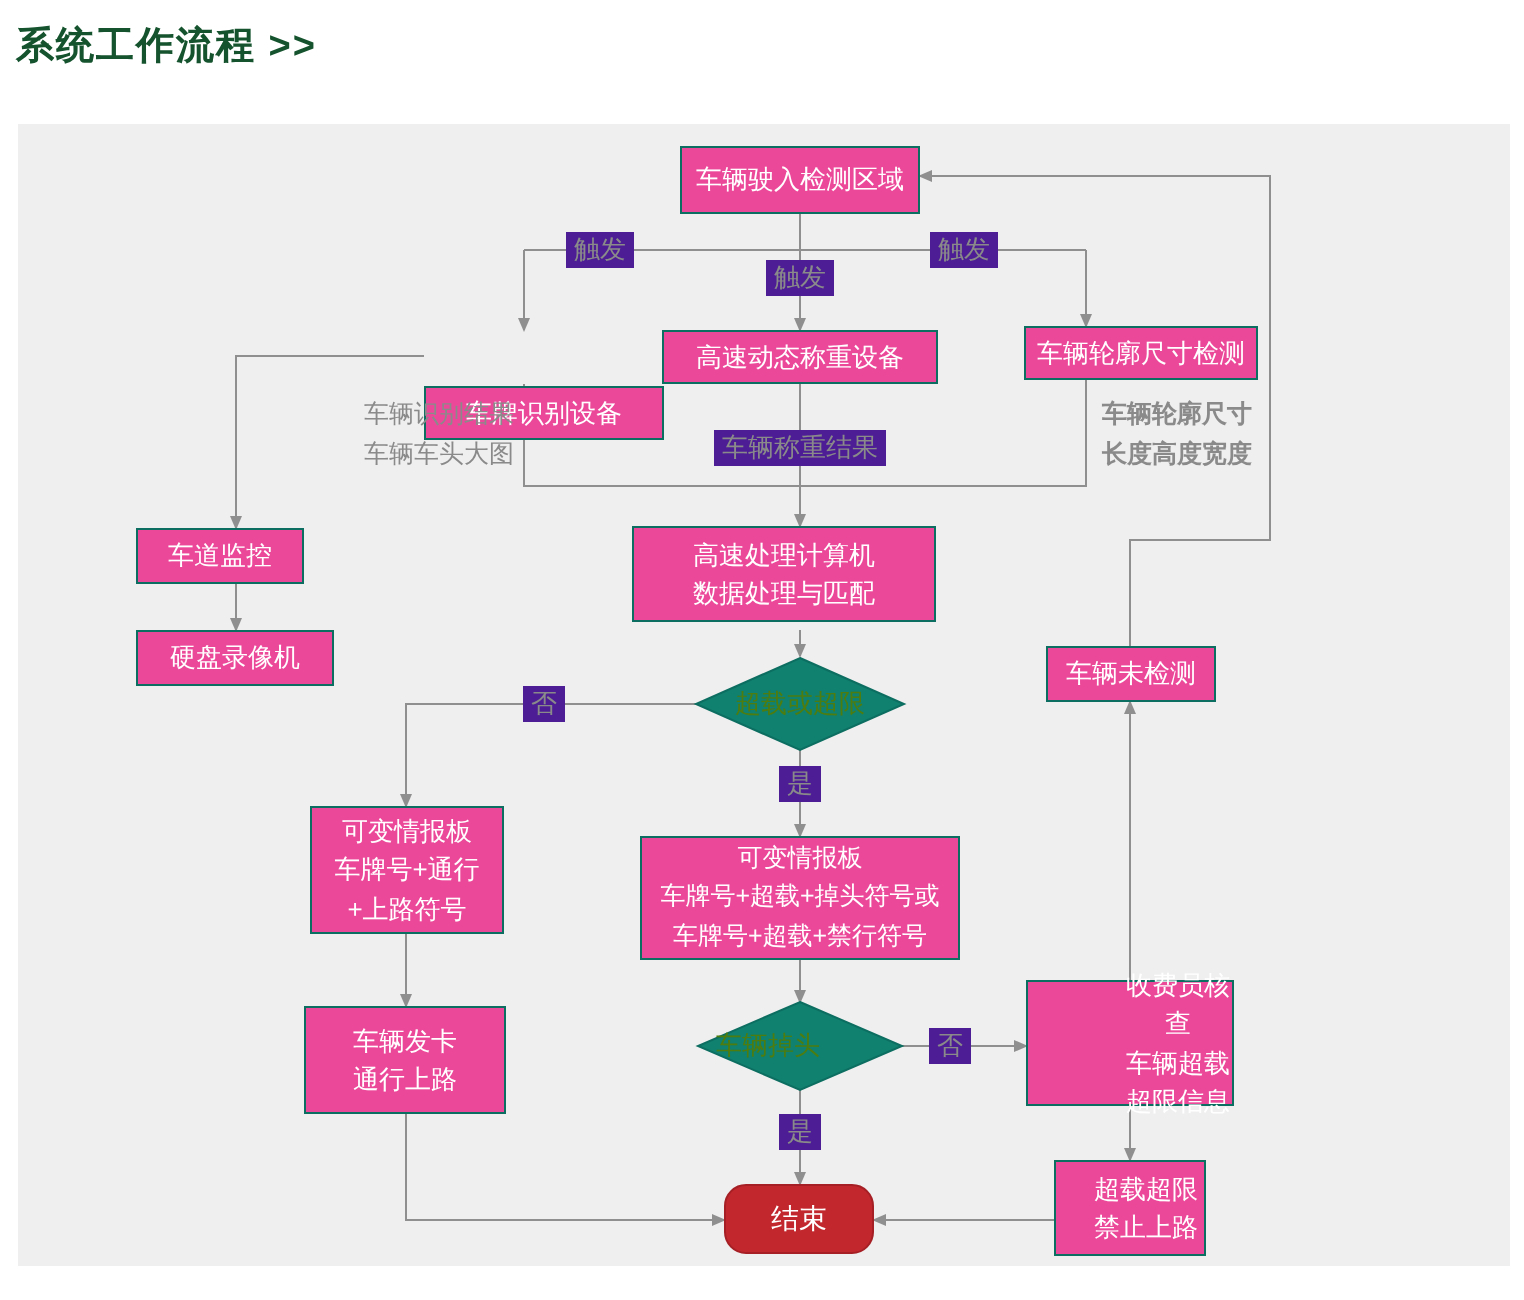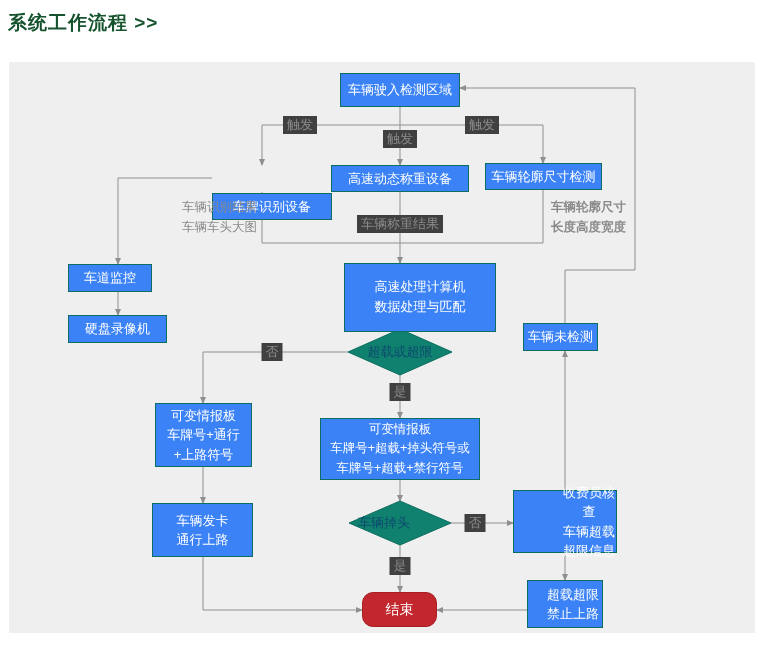--- a/index.html
+++ b/index.html
@@ -3,28 +3,28 @@
 <meta charset="utf-8">
 <style>
   html,body{margin:0;padding:0;background:#ffffff;}
   .page{position:relative;width:762px;height:650px;background:#ffffff;overflow:hidden;
         font-family:"Liberation Sans","DejaVu Sans",sans-serif;}
   .title{position:absolute;left:8px;top:10px;margin:0;font-size:19px;font-weight:bold;
          color:#14532d;letter-spacing:1px;}
   .panel{position:absolute;left:9px;top:62px;width:746px;height:571px;background:#EFEFEF;}
   .wires{position:absolute;left:0;top:0;width:762px;height:650px;pointer-events:none;}
   .node{position:absolute;display:flex;align-items:center;justify-content:center;
-        text-align:center;background:#3b82f6;color:#ffffff;font-size:13px;line-height:1.5;
+        text-align:center;background:#ec4899;color:#ffffff;font-size:13px;line-height:1.5;
         white-space:pre-line;box-sizing:border-box;border:1px solid #0c6e60;}
   .node.small{font-size:12.5px;line-height:1.55;}
   .node.end{background:#C1272D;border-color:#a51f24;font-size:14px;border-radius:11px;}
-  .dlabel{position:absolute;transform:translate(-50%,-50%);color:#0c4a6e;font-size:13px;
+  .dlabel{position:absolute;transform:translate(-50%,-50%);color:#4d7c0f;font-size:13px;
           text-align:left;white-space:nowrap;}
   .elabel{position:absolute;transform:translate(-50%,-50%);color:#8a8a8a;font-size:13px;
-          background:#404040;padding:0 4px;white-space:pre-line;text-align:center;}
+          background:#4c1d95;padding:0 4px;white-space:pre-line;text-align:center;}
   .elabel.block{transform:none;background:transparent;font-size:12.5px;line-height:1.6;
           text-align:left;white-space:pre-line;}
 </style>
 </head>
 <body>
 
 <div class="page">
   <h1 class="title">系统工作流程 &gt;&gt;</h1>
   <div class="panel"></div>
 
@@ -59,39 +59,39 @@
     </g>
     <g fill="#10806F" stroke="#0c6e60" stroke-width="1">
       <polygon points="400,329 452,352 400,375 348,352"></polygon>
       <polygon points="400,501 451,523 400,545 349,523"></polygon>
     </g>
   </svg>
 
   <div class="node" style="left:340px;top:73px;width:120px;height:34px;">车辆驶入检测区域</div>
   <div class="node" style="left:212px;top:165px;width:120px;height:27px;margin-top:28px;">车牌识别设备</div>
   <div class="node" style="left:331px;top:165px;width:138px;height:27px;">高速动态称重设备</div>
-  <div class="node" style="left:485px;top:163px;width:117px;height:27px;">车辆轮廓尺寸检测</div>
+  <div class="node" style="left:512px;top:163px;width:117px;height:27px;">车辆轮廓尺寸检测</div>
   <div class="node" style="left:68px;top:264px;width:84px;height:28px;">车道监控</div>
   <div class="node" style="left:68px;top:315px;width:99px;height:28px;">硬盘录像机</div>
-  <div class="node" style="left:344px;top:263px;width:152px;height:69px;font-family:Liberation Mono, monospace;">高速处理计算机
+  <div class="node" style="left:316px;top:263px;width:152px;height:48px;">高速处理计算机
 数据处理与匹配</div>
   <div class="dlabel" style="left:400px;top:352px;">超载或超限</div>
   <div class="node" style="left:155px;top:403px;width:97px;height:64px;">可变情报板
 车牌号+通行
 +上路符号</div>
   <div class="node small" style="left:320px;top:418px;width:160px;height:62px;">可变情报板
 车牌号+超载+掉头符号或
 车牌号+超载+禁行符号</div>
   <div class="node" style="left:152px;top:503px;width:101px;height:54px;">车辆发卡
 通行上路</div>
   <div class="dlabel" style="left:384px;top:523px;font-family:Liberation Mono, monospace;">车辆掉头</div>
   <div class="node" style="left:513px;top:490px;width:104px;height:63px;padding-left:48px;">收费员核查
 车辆超载
 超限信息</div>
-  <div class="node" style="left:523px;top:323px;width:75px;height:28px;">车辆未检测</div>
+  <div class="node" style="left:523px;top:323px;width:85px;height:28px;">车辆未检测</div>
   <div class="node" style="left:527px;top:580px;width:76px;height:48px;padding-left:16px;">超载超限
 禁止上路</div>
   <div class="node end" style="left:362px;top:592px;width:75px;height:35px;">结束</div>
 
   <div class="elabel" style="left:300px;top:125px;">触发</div>
   <div class="elabel" style="left:400px;top:139px;">触发</div>
   <div class="elabel" style="left:482px;top:125px;">触发</div>
   <div class="elabel block" style="left:178px;top:197px;">车辆识别结果
 车辆车头大图</div>
   <div class="elabel" style="left:400px;top:224px;">车辆称重结果</div>

